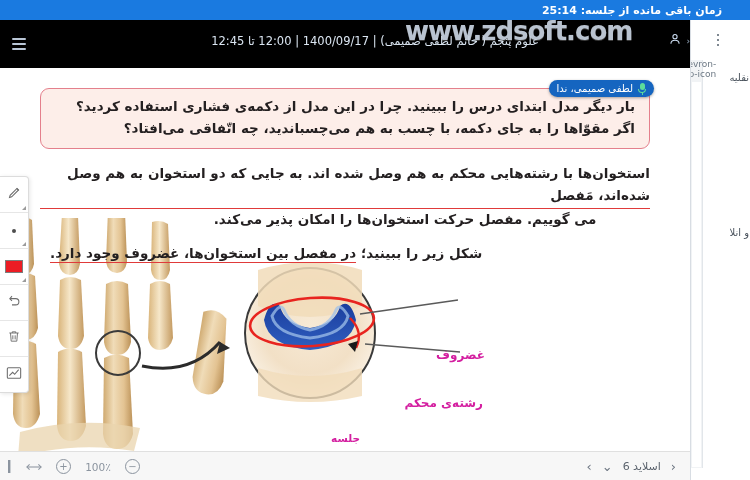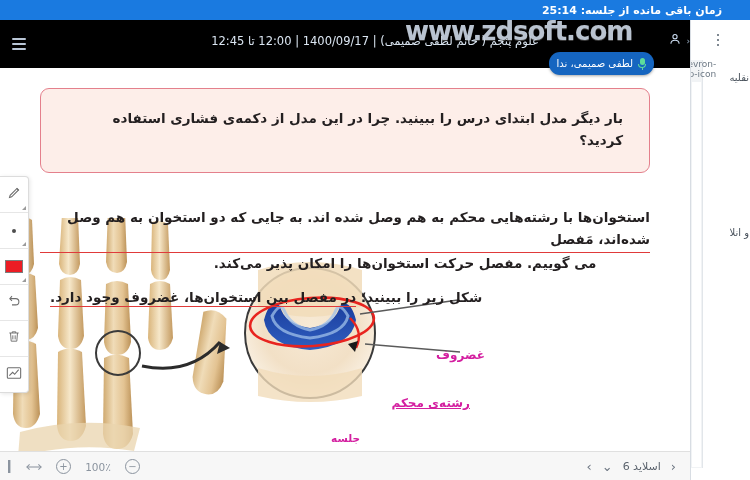--- a/index.html
+++ b/index.html
@@ -47,23 +47,23 @@
   }
   .user-chip{
     position:absolute;right:60px;top:12px;
     display:flex;align-items:center;gap:4px;
     color:#cfe0f5;font-size:11px;cursor:pointer;
   }
   .user-chip .chev{font-size:9px;color:#9fb4cc;}
 
   
   .speaker-badge{
-    position:absolute;right:96px;top:52px;z-index:6;
+    position:absolute;right:96px;top:80px;z-index:6;
     background:#1565c0;color:#ffffff;border-radius:11px;
-    height:23px;display:flex;align-items:center;gap:5px;
+    height:17px;display:flex;align-items:center;gap:5px;
     padding:0 8px;font-size:10px;direction:rtl;white-space:nowrap;
     box-shadow:0 1px 3px rgba(0,0,0,.35);
   }
   .mic{
     width:8px;height:11px;position:relative;flex:0 0 auto;
   }
   .mic .cap{
     position:absolute;left:1.5px;top:0;width:5px;height:7px;
     background:#5ddc9a;border-radius:3px;
   }
@@ -82,47 +82,47 @@
     background:#ffffff;overflow:hidden;
   }
 
   
   .qbox{
     position:absolute;right:40px;top:20px;width:610px;
     border:1.6px solid #e4808c;border-radius:9px;
     background:#fdeee9;padding:7px 14px 8px;box-sizing:border-box;
     direction:rtl;text-align:right;
   }
-  .qbox p{margin:12px;font-size:13.5px;line-height:1.62;color:#231f20;font-weight:bold;}
+  .qbox p{margin:0;font-size:13.5px;line-height:1.62;color:#231f20;font-weight:bold;}
 
   
   .para{
     position:absolute;right:40px;top:95px;width:610px;
     direction:rtl;text-align:right;
     font-size:13.5px;line-height:1.62;color:#231f20;font-weight:bold;
     z-index:3;
   }
-  .para .l1{display:block;margin-top:44px;}
+  .para .l1{display:block;}
   .para .l2{display:block;text-align:center;padding-left:120px;}
   .para .l3{display:block;text-align:left;padding-left:10px;margin-top:12px;}
   .u-red{
     border-bottom:1.6px solid #e03a3a;padding-bottom:1px;
   }
 
   
   .art{position:absolute;left:0;top:150px;width:480px;height:233px;}
   .art svg{display:block;}
 
   
   .lbl{
     position:absolute;color:#d41fa0;font-size:12px;font-weight:bold;
     direction:rtl;white-space:nowrap;z-index:4;
   }
   .lbl-cartilage{right:205px;top:280px;}
-  .lbl-fiber{right:220px;top:328px;text-decoration:underline;}
+  .lbl-fiber{right:207px;top:328px;}
   .lbl-joint{right:330px;top:364px;color:#d41fa0;font-size:10.5px;}
 
   
   .tools{
     position:absolute;left:0;top:176px;width:28px;
     background:#ffffff;border:1px solid #dcdcdc;border-left:none;
     border-radius:0 4px 4px 0;z-index:8;
     box-shadow:1px 1px 4px rgba(0,0,0,.10);
   }
   .tool{
@@ -225,20 +225,21 @@
         <span class="arc"></span>
         <span class="stem"></span>
     </span>
     <span>لطفی صمیمی، ندا</span>
   </div>
 
   <div class="stage">
 
     <div class="qbox">
       <p>بار دیگر مدل ابتدای درس را ببینید. چرا در این مدل از دکمه‌ی فشاری استفاده کردید؟</p>
+      <p>اگر مقوّاها را به جای دکمه، با چسب به هم می‌چسباندید، چه اتّفاقی می‌افتاد؟</p>
     </div>
 
     <div class="para">
       <span class="l1 u-red">استخوان‌ها با رشته‌هایی محکم به هم وصل شده اند. به جایی که دو استخوان به هم وصل شده‌اند، مَفصل</span>
       <span class="l2">می گوییم. مفصل حرکت استخوان‌ها را امکان پذیر می‌کند.</span>
       <span class="l3"><span>شکل زیر را ببینید؛ </span><span class="u-red">در مفصل بین استخوان‌ها، غضروف وجود دارد.</span></span>
     </div>
 
     <div class="art">
       <svg width="480" height="233" viewBox="0 0 480 233">

